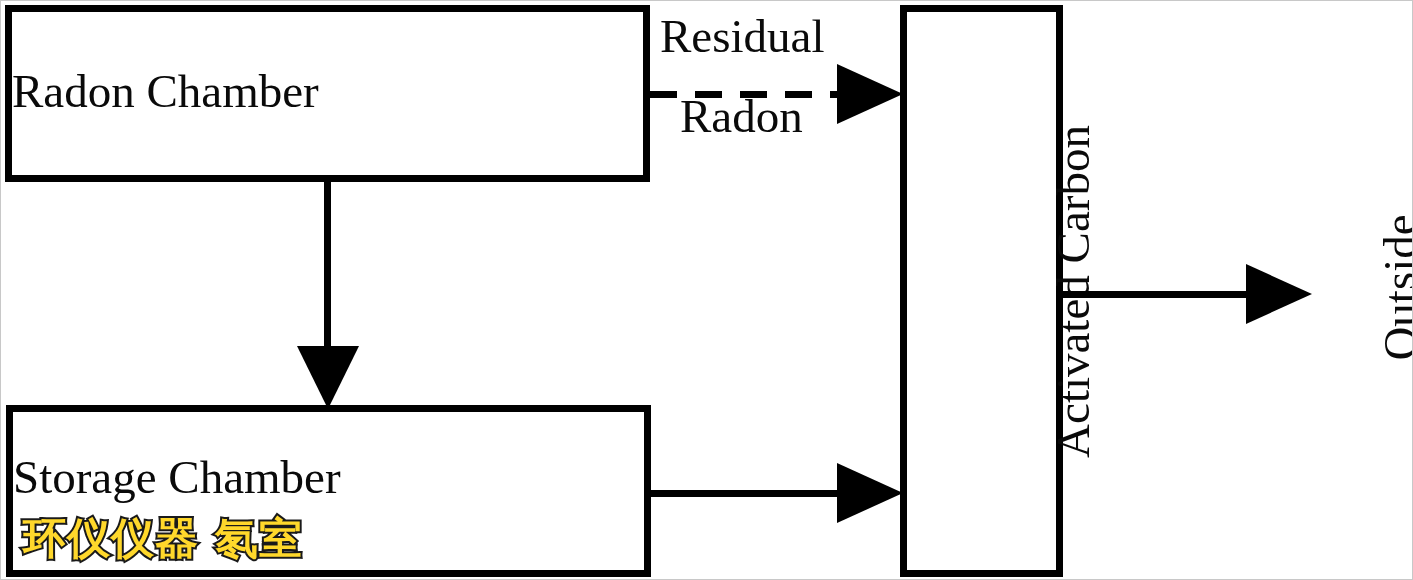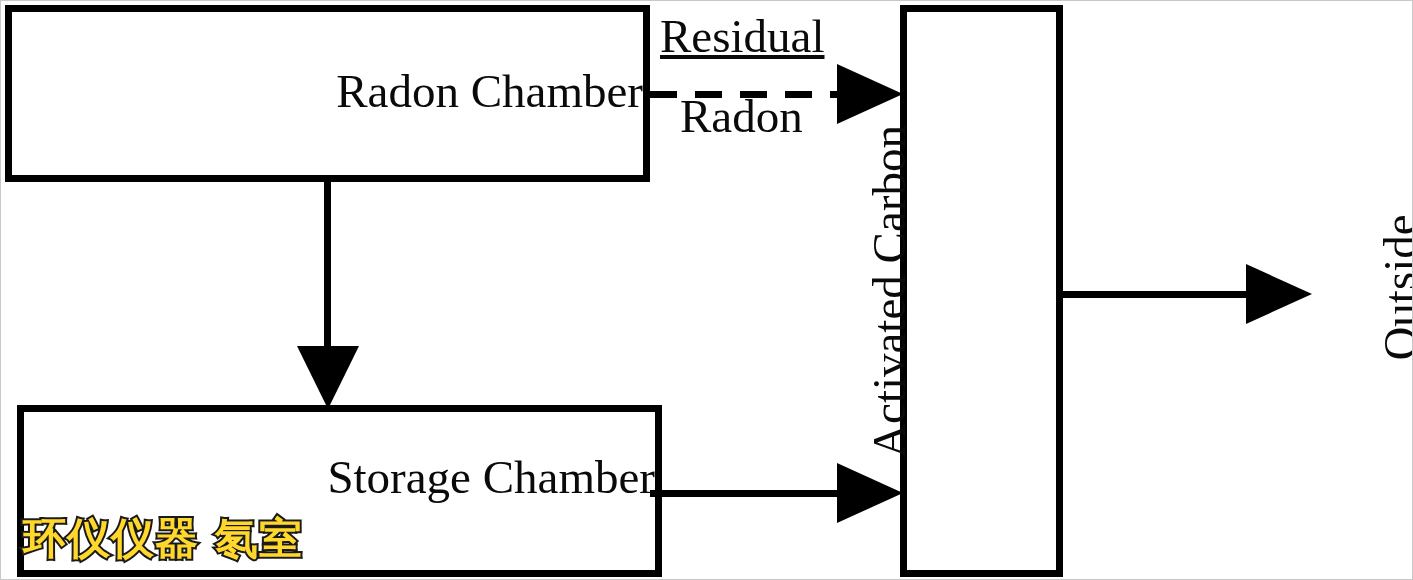--- a/index.html
+++ b/index.html
@@ -17,42 +17,41 @@
     box-sizing: border-box;
     border: 1px solid #c8c8c8;
   }
   .box {
     position: absolute;
     background: #ffffff;
     border: 7px solid #000000;
     box-sizing: border-box;
     display: flex;
     align-items: center;
-    justify-content: flex-end;
-    padding-left: 8px;
+    justify-content: flex-start;
   }
   .box-label {
     color: #0a0a0a;
     font-family: "Liberation Serif", "DejaVu Serif", serif;
     font-weight: 400;
     white-space: nowrap;
     line-height: 1;
   }
   #box-radon-chamber {
     left: 4px;
     top: 4px;
     width: 645px;
     height: 177px;
   }
   #box-radon-chamber .box-label {
     font-size: 47px;
     transform: translateY(-2px);
   }
   #box-storage-chamber {
-    left: 16px;
+    left: 5px;
     top: 404px;
     width: 645px;
     height: 172px;
   }
   #box-storage-chamber .box-label {
     font-size: 47px;
     transform: translateY(-14px);
   }
   #box-activated-carbon {
     left: 899px;
@@ -132,21 +131,21 @@
 
   
   .edge-label {
     position: absolute;
     color: #0a0a0a;
     font-family: "Liberation Serif", "DejaVu Serif", serif;
     font-size: 47px;
     line-height: 1;
     white-space: nowrap;
   }
-  #label-residual { left: 659px; top: 12px; text-decoration: underline; }
+  #label-residual { left: 659px; top: 12px; }
   #label-radon    { left: 679px; top: 92px; }
   #label-outside {
     left: 1309px;
     top: 263px;
     width: 180px;
     text-align: center;
     transform: rotate(-90deg);
     transform-origin: center center;
   }
 </style>

